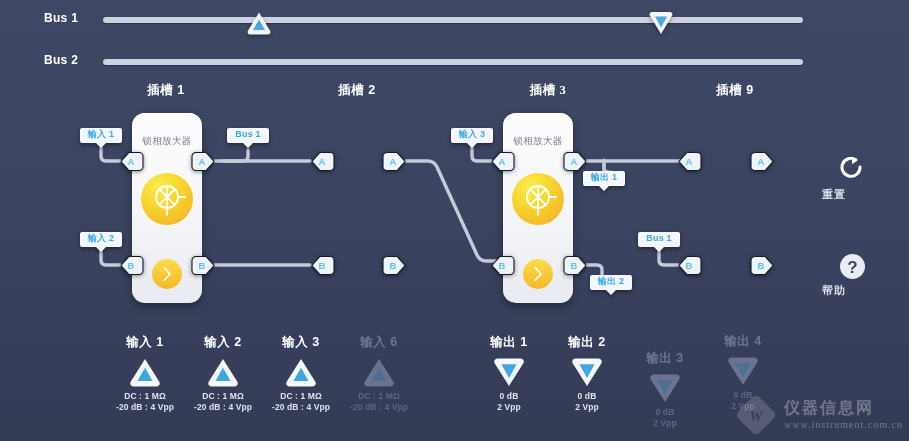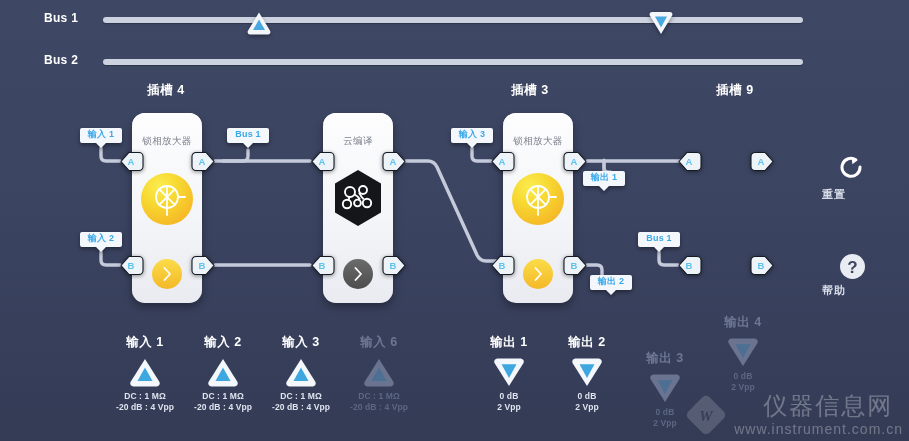--- a/index.html
+++ b/index.html
@@ -112,22 +112,22 @@
   .conn .cglyph { margin:6px auto 4px; width:34px; height:30px; display:block; }
   .conn .cmeta { color:#dfe3ee; font-size:8.5px; line-height:11px; font-weight:bold; letter-spacing:.1px; }
   .conn.dim .ctitle { color:#6d7693; }
   .conn.dim .cmeta  { color:#5d6684; }
 
   
   #watermark {
     position:absolute; right:6px; bottom:4px; z-index:20;
     display:flex; align-items:center; gap:6px; opacity:.30;
   }
-  #watermark .wm-text { color:#ffffff; font-size:24px; font-weight:normal; letter-spacing:2px; line-height:1;margin-left:29px; }
-  #watermark .wm-url  { color:#ffffff; font-size:14px; letter-spacing:1px; }
+  #watermark .wm-text { color:#ffffff; font-size:16px; font-weight:bold; letter-spacing:2px; line-height:1; }
+  #watermark .wm-url  { color:#ffffff; font-size:10px; letter-spacing:1px;font-family:Liberation Serif, serif; }
   #watermark .wm-col { display:flex; flex-direction:column; gap:3px; }
 </style>
 </head>
 <body>
 
 <div id="app">
 
   <div class="bus-row" style="top:8px;">
     <div class="bus-label">Bus 1</div>
     <div class="bus-track">
@@ -172,22 +172,23 @@
       <path d="M604,161 v-1 q0,0 0,0 M604,161 v6 q0,5 5,5 h2" stroke-width="3"></path>
 
       <path d="M604,162 v10"></path>
 
       <path d="M587,265 h10 q5,0 5,5 v8"></path>
 
       <path d="M659,252 v8 q0,5 5,5 h14"></path>
     </g>
   </svg>
 
-  <div class="slot-title" style="left:106px;">插槽 4</div>
-  <div class="slot-title" style="left:470px;">插槽 3</div>
+  <div class="slot-title" style="left:106px;">插槽 1</div>
+  <div class="slot-title" style="left:297px;">插槽 2</div>
+  <div class="slot-title" style="left:488px;font-family:Liberation Serif, serif;">插槽 3</div>
   <div class="slot-title" style="left:675px;">插槽 9</div>
 
   <div class="card" style="left:132px;">
     <div class="card-name">锁相放大器</div>
     <div class="card-icon">
       <div class="circ-icon circ-yellow">
         <svg viewBox="0 0 52 52" width="52" height="52">
           <g fill="none" stroke="#fff" stroke-width="1.8" stroke-linecap="round">
             <circle cx="26" cy="24" r="11"></circle>
             <line x1="18.2" y1="16.2" x2="33.8" y2="31.8"></line>
@@ -199,41 +200,20 @@
         </svg>
       </div>
     </div>
     <div class="card-play play-yellow">
       <svg class="play-chev" viewBox="0 0 9 14">
         <path d="M1.5 1 L7 7 L1.5 13" fill="none" stroke="#fff" stroke-width="1.8" stroke-linecap="round" stroke-linejoin="round"></path>
       </svg>
     </div>
   </div>
 
-  <div class="card" style="left:323px;">
-    <div class="card-name">云编译</div>
-    <div class="card-icon" style="top:56px;">
-      <svg class="hex-icon" viewBox="0 0 52 58">
-        <path d="M26 1 L49 14.5 V43.5 L26 57 L3 43.5 V14.5 Z" fill="#15161a"></path>
-        <g fill="none" stroke="#fff" stroke-width="1.9">
-          <circle cx="18" cy="23" r="5"></circle>
-          <circle cx="31" cy="21" r="4"></circle>
-          <circle cx="15" cy="35" r="4.2"></circle>
-          <circle cx="25.5" cy="34" r="3.4"></circle>
-          <circle cx="35" cy="34" r="4.2"></circle>
-          <path d="M22.6 25.5 q4 2 5.4 5 M27 23.6 q2 4 4.6 6.6 M17 28.2 v2.6"></path>
-        </g>
-      </svg>
-    </div>
-    <div class="card-play play-grey">
-      <svg class="play-chev" viewBox="0 0 9 14">
-        <path d="M1.5 1 L7 7 L1.5 13" fill="none" stroke="#fff" stroke-width="1.8" stroke-linecap="round" stroke-linejoin="round"></path>
-      </svg>
-    </div>
-  </div>
 
   <div class="card" style="left:503px;">
     <div class="card-name">锁相放大器</div>
     <div class="card-icon">
       <div class="circ-icon circ-yellow">
         <svg viewBox="0 0 52 52" width="52" height="52">
           <g fill="none" stroke="#fff" stroke-width="1.8" stroke-linecap="round">
             <circle cx="26" cy="24" r="11"></circle>
             <line x1="18.2" y1="16.2" x2="33.8" y2="31.8"></line>
             <line x1="33.8" y1="16.2" x2="18.2" y2="31.8"></line>
@@ -483,21 +463,21 @@
     <div class="ctitle">输出 3</div>
     <svg class="cglyph" viewBox="0 0 34 30">
       <path d="M17 29 L2.5 6 A3.3 3.3 0 0 1 5.3 1.4 H28.7 A3.3 3.3 0 0 1 31.5 6 Z" fill="#6a7390"></path>
       <path d="M17 21 L9.5 7.2 H24.5 Z" fill="#4d6f93"></path>
     </svg>
     <div class="cmeta">
       <div>0 dB</div>
       <div>2 Vpp</div>
     </div>
   </div>
-  <div class="conn dim" style="left:704px; top:314px;">
+  <div class="conn dim" style="left:704px; top:333px;">
     <div class="ctitle">输出 4</div>
     <svg class="cglyph" viewBox="0 0 34 30">
       <path d="M17 29 L2.5 6 A3.3 3.3 0 0 1 5.3 1.4 H28.7 A3.3 3.3 0 0 1 31.5 6 Z" fill="#6a7390"></path>
       <path d="M17 21 L9.5 7.2 H24.5 Z" fill="#4d6f93"></path>
     </svg>
     <div class="cmeta">
       <div>0 dB</div>
       <div>2 Vpp</div>
     </div>
   </div>

